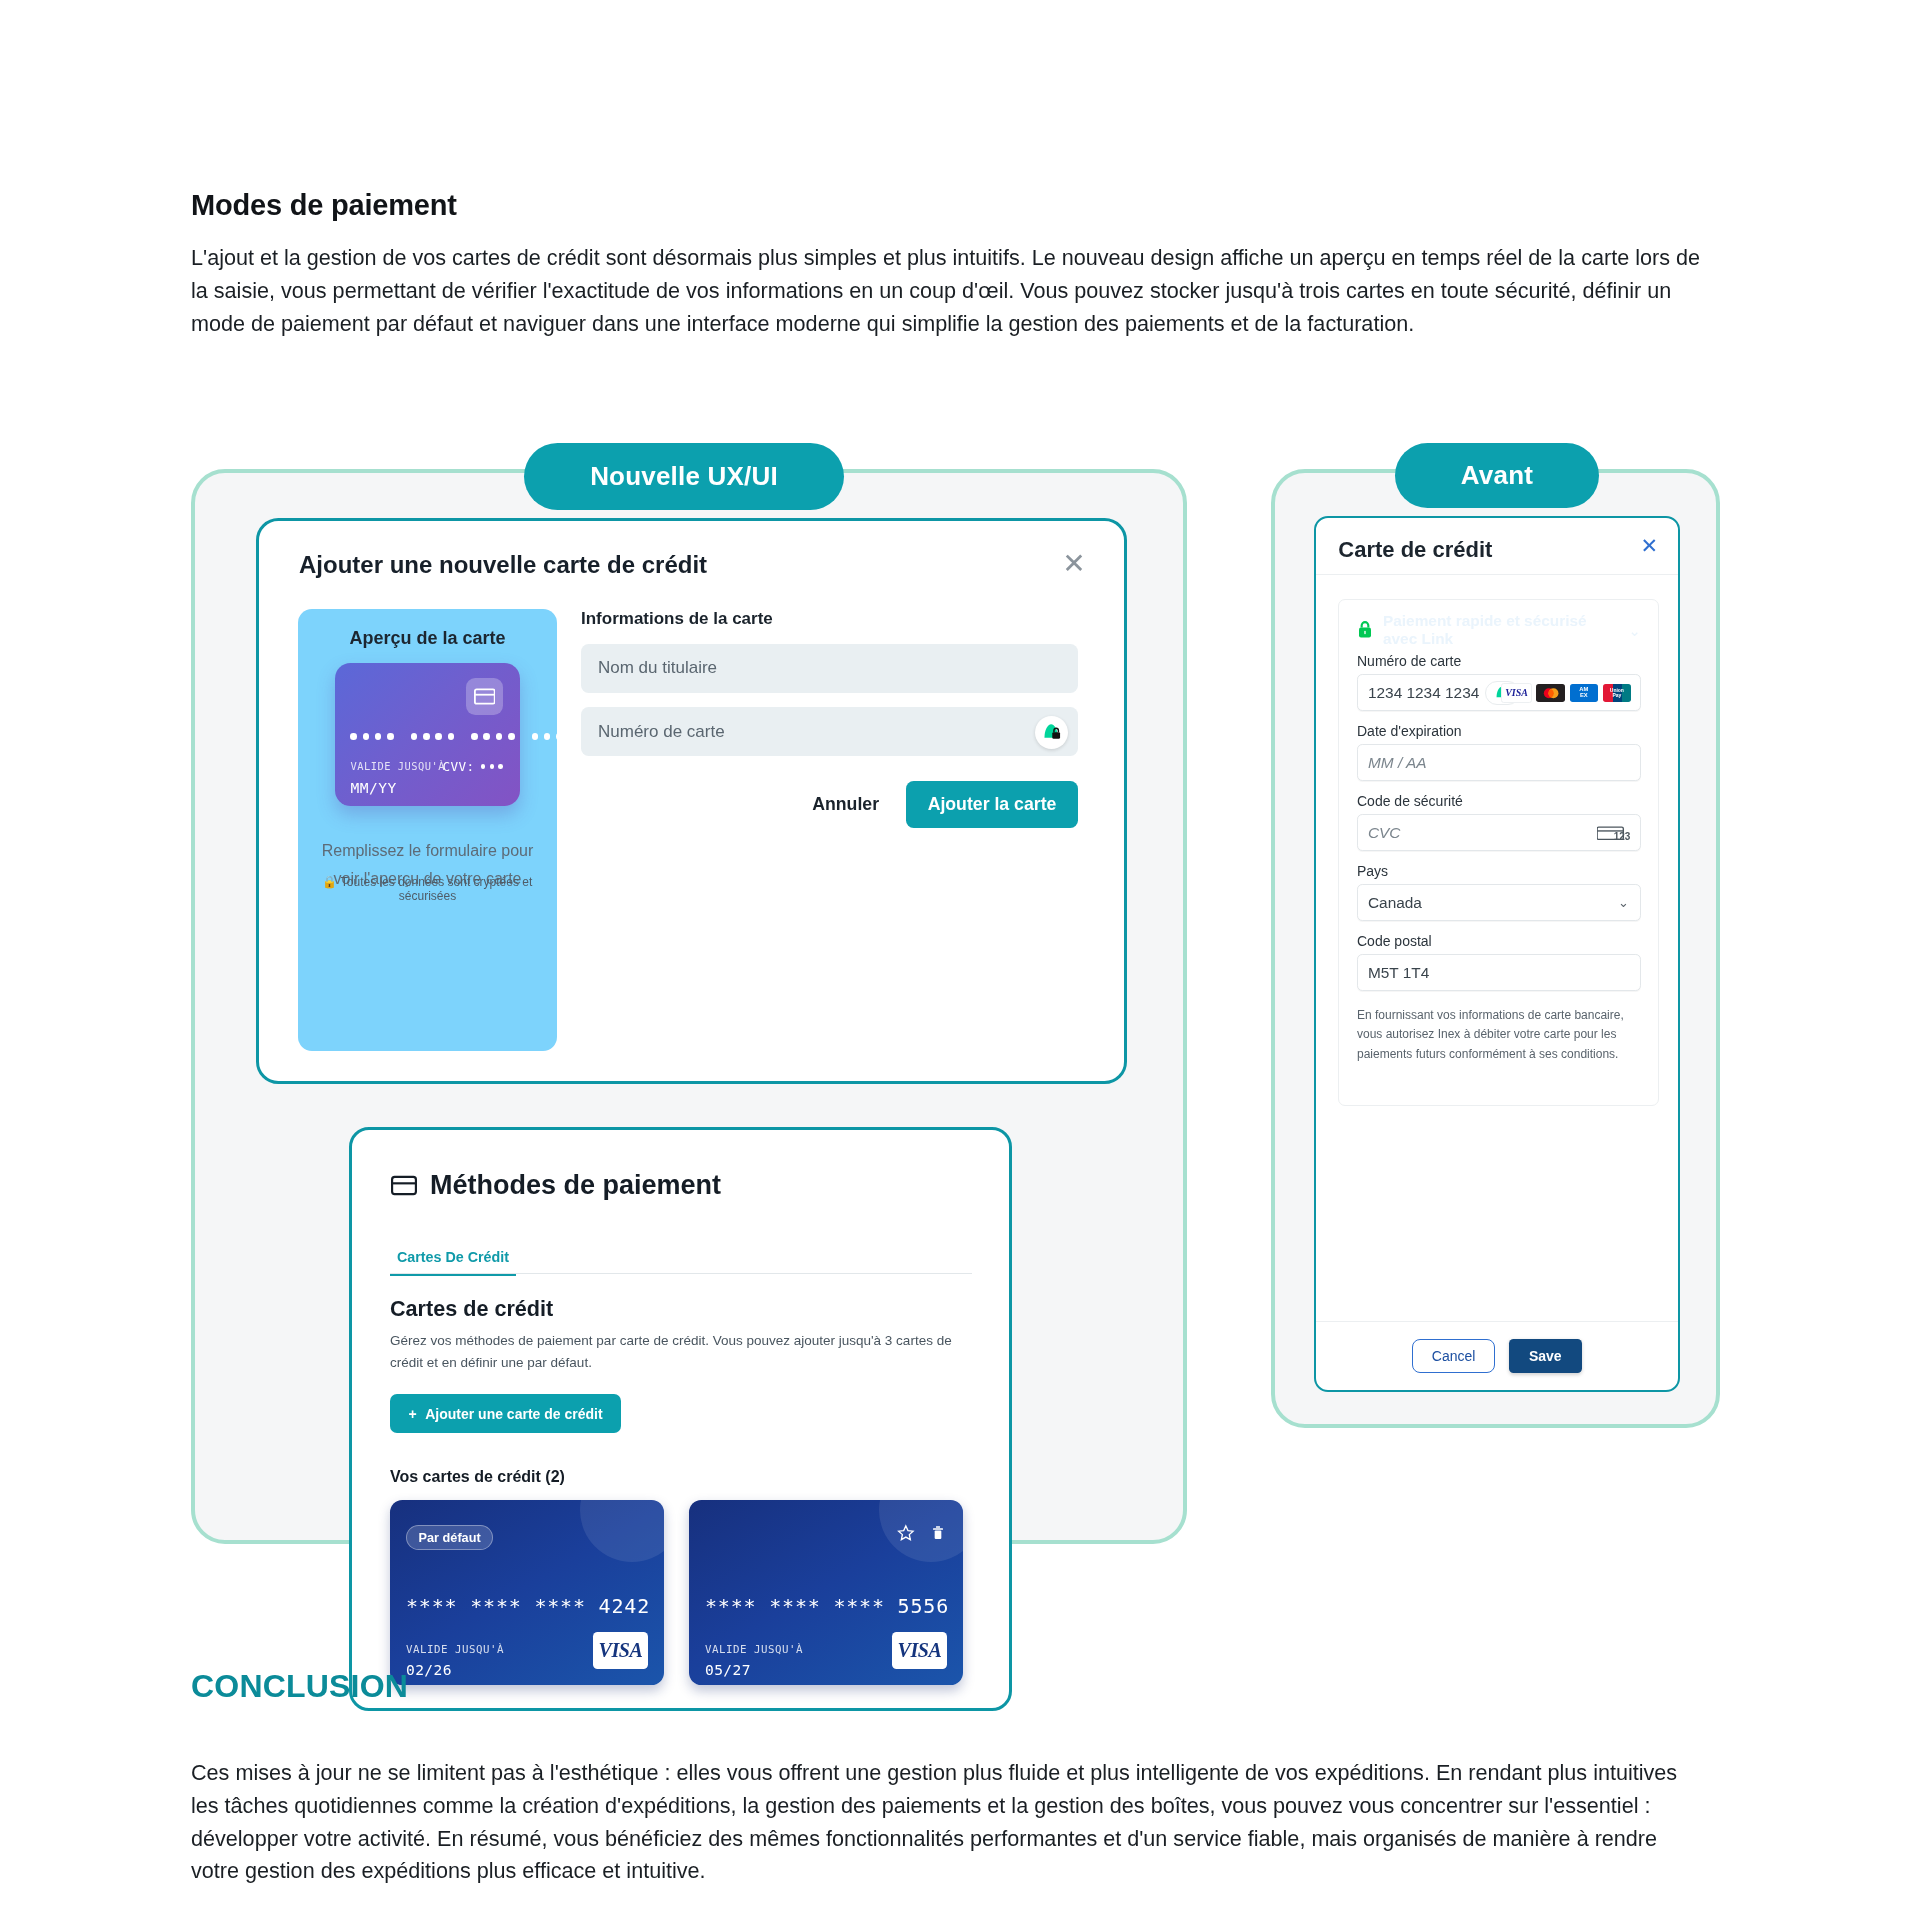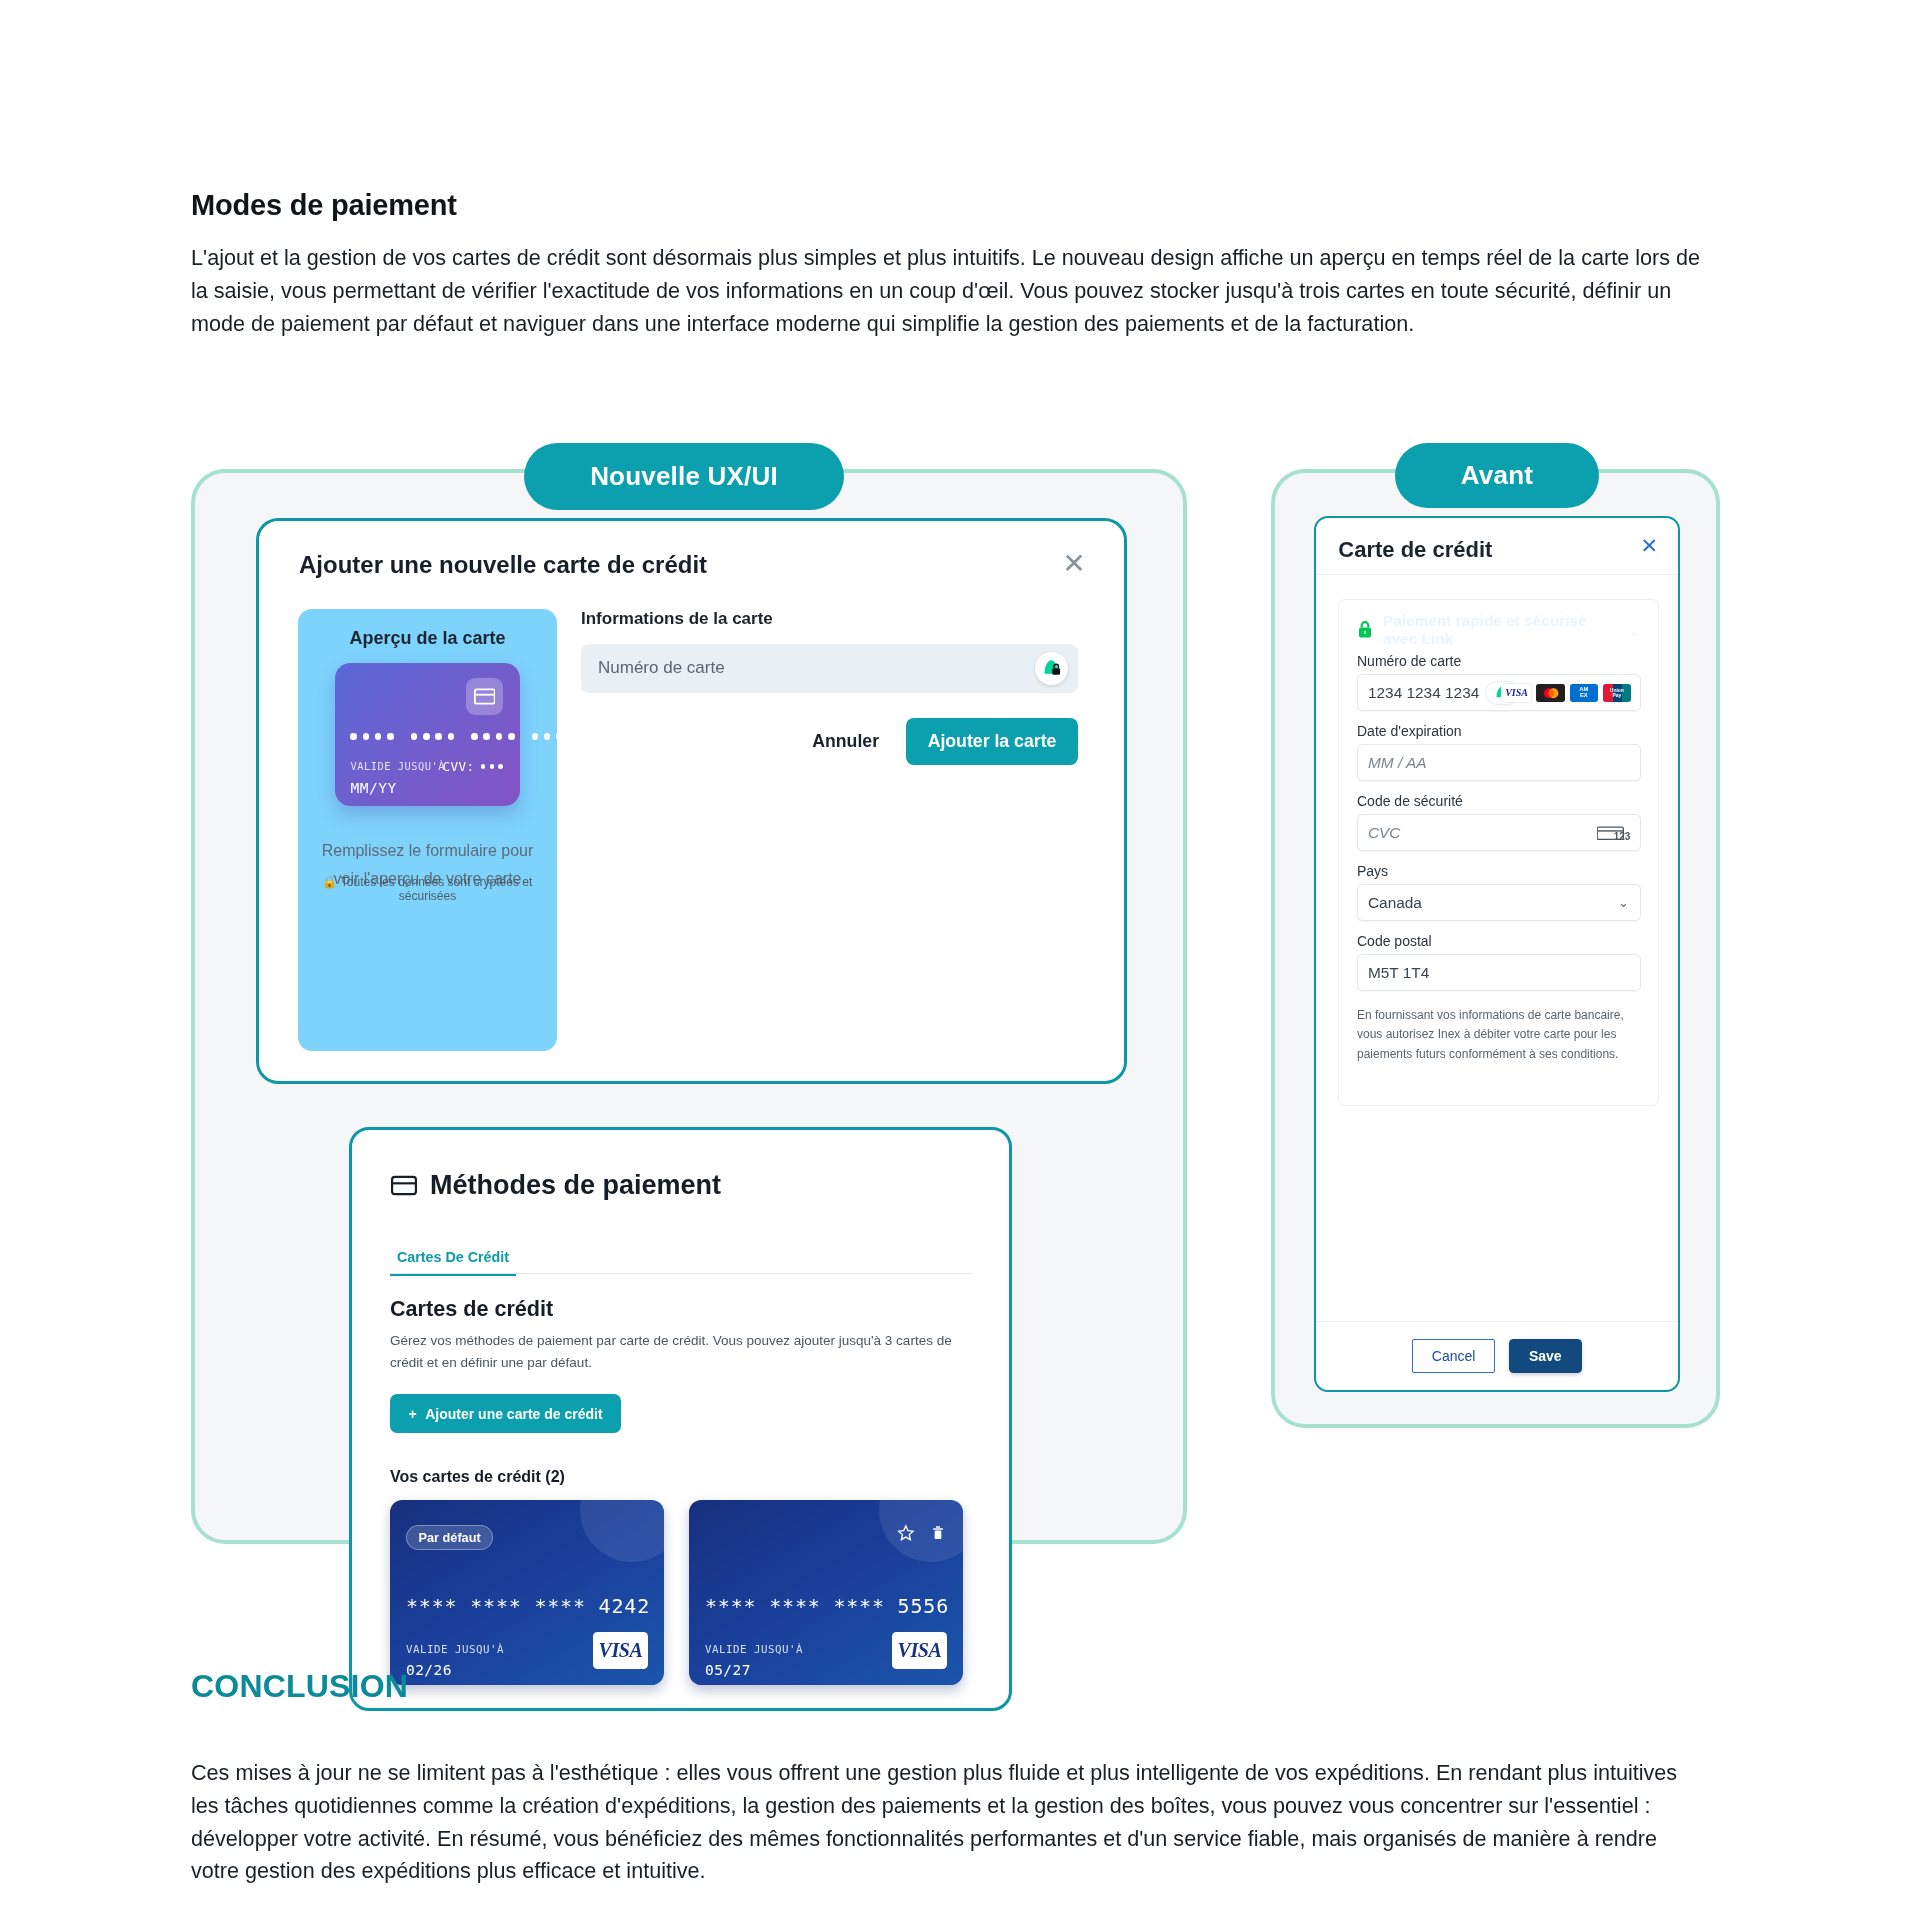--- a/index.html
+++ b/index.html
@@ -272,21 +272,21 @@
   #country-chevron{position:absolute;right:10.8px;color:#5b646c;font-size:13px;}
   #old-consent{
     margin-top:14.6px;font-size:12px;line-height:1.62;color:#59636c;
   }
   #old-footer{
     position:absolute;left:0;bottom:0;width:100%;height:69px;
     border-top:1.2px solid #eceff1;box-sizing:border-box;
     display:flex;align-items:center;justify-content:center;gap:14px;
   }
   #old-cancel{
-    border:1.2px solid #2f6fd0;border-radius:2px;background:#fff;color:#1c4fa1;
+    border:1.2px solid #2f6fd0;border-radius:8px;background:#fff;color:#1c4fa1;
     font-size:14px;padding:7.7px 18.5px;cursor:pointer;
   }
   #old-save{
     background:#12497f;color:#fff;border-radius:4.6px;
     font-size:14px;font-weight:bold;padding:8.9px 20px;cursor:pointer;
     box-shadow:0 1.9px 3.9px rgba(0,0,0,.18);
   }
 
   
   #conclusion-title{
@@ -370,20 +370,23 @@
           </div>
         </div>
 
         <div id="preview-hint">Remplissez le formulaire pour voir l'aperçu de votre carte</div>
         <div id="preview-secure">🔒 Toutes les données sont cryptées et sécurisées</div>
       </div>
 
       <div id="form-pane">
         <div id="form-legend">Informations de la carte</div>
 
+        <div class="field">
+          <span class="ph">Nom du titulaire</span>
+        </div>
 
         <div class="field" id="field-number">
           <span class="ph">Numéro de carte</span>
           <span class="nord">
             <svg width="22.3" height="22.3" viewBox="0 0 40 40">
               <path d="M8 30 C8 16 14 6 20 6 C26 6 32 16 32 30 Z" fill="#00d59b"></path>
               <rect x="22" y="20" width="14" height="12" rx="2.5" fill="#111"></rect>
               <path d="M25 20 v-3 a4 4 0 0 1 8 0 v3" stroke="#111" stroke-width="2.6" fill="none"></path>
             </svg>
           </span>

